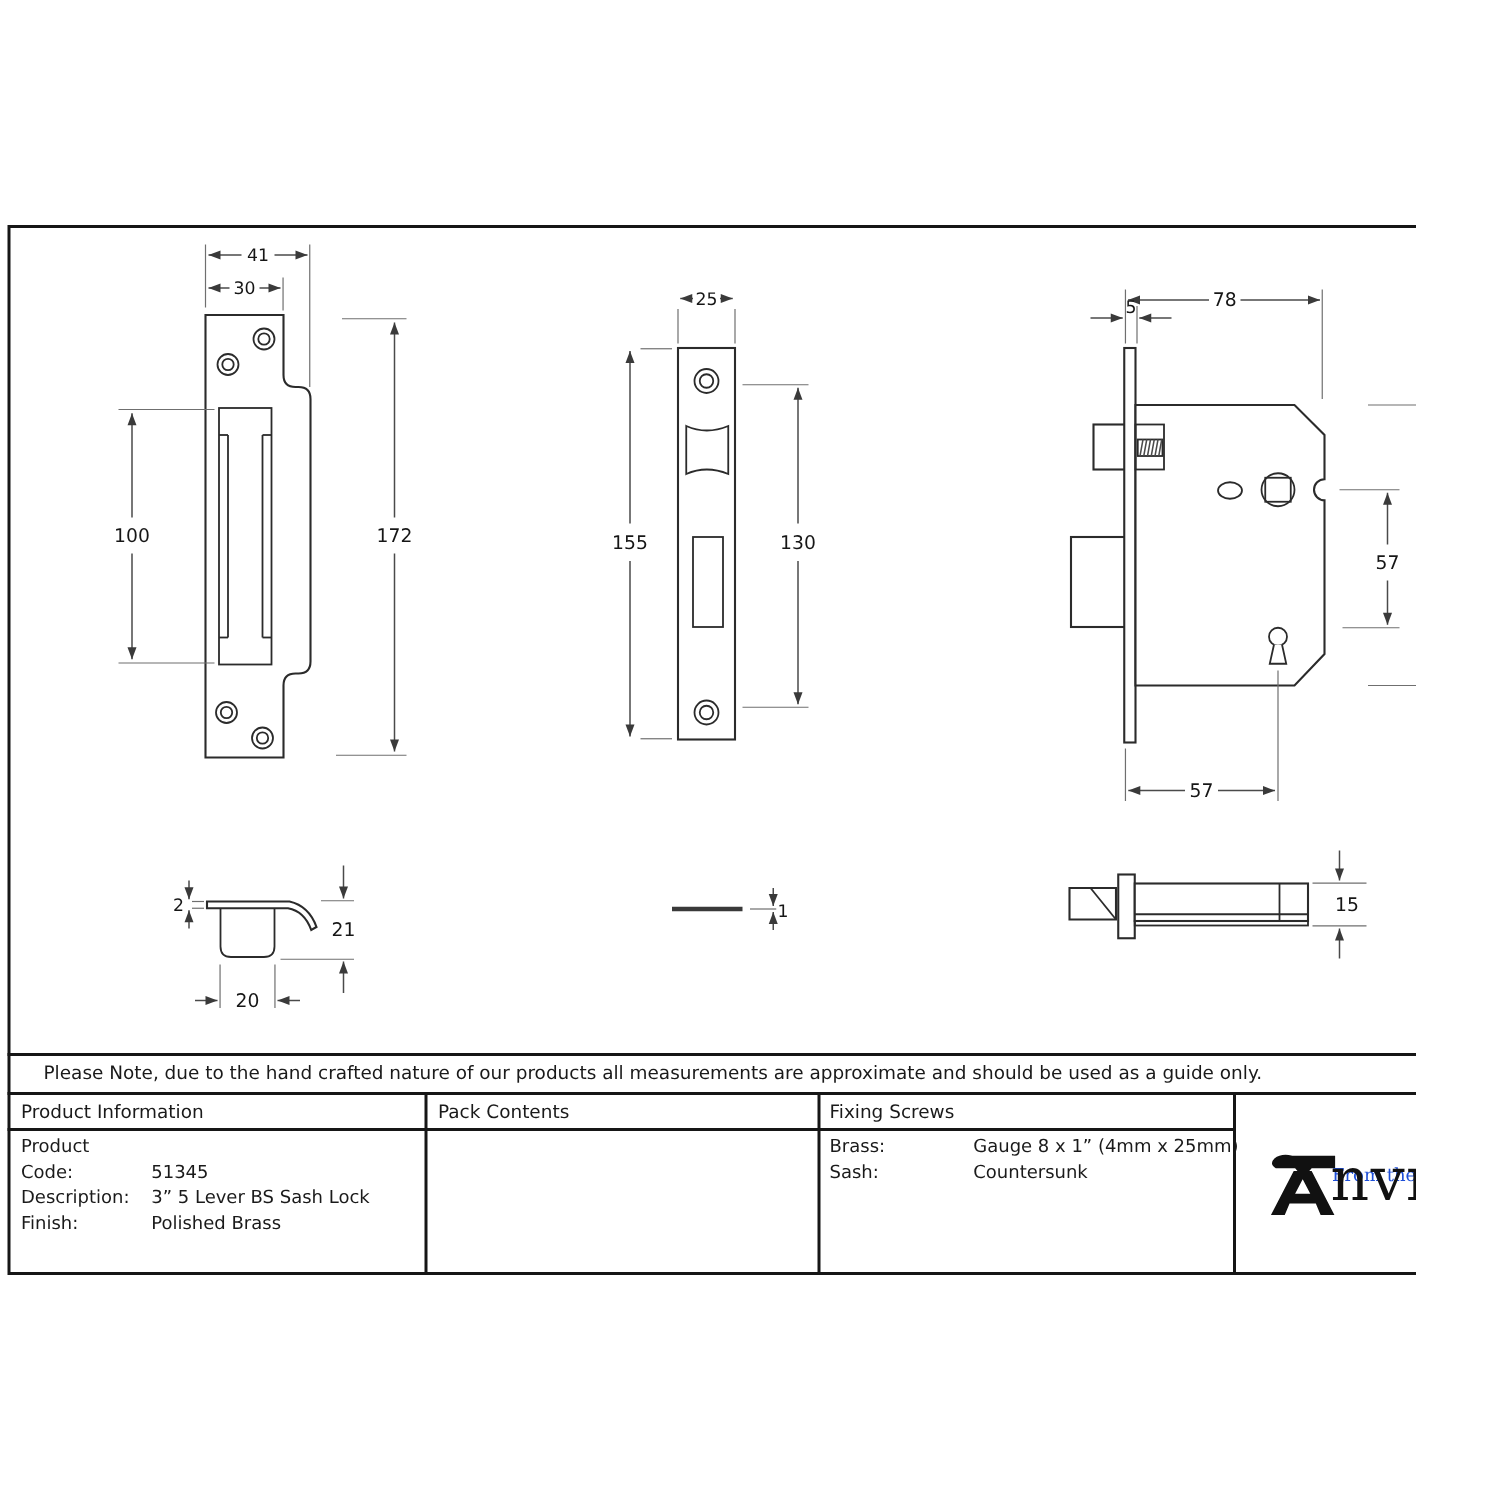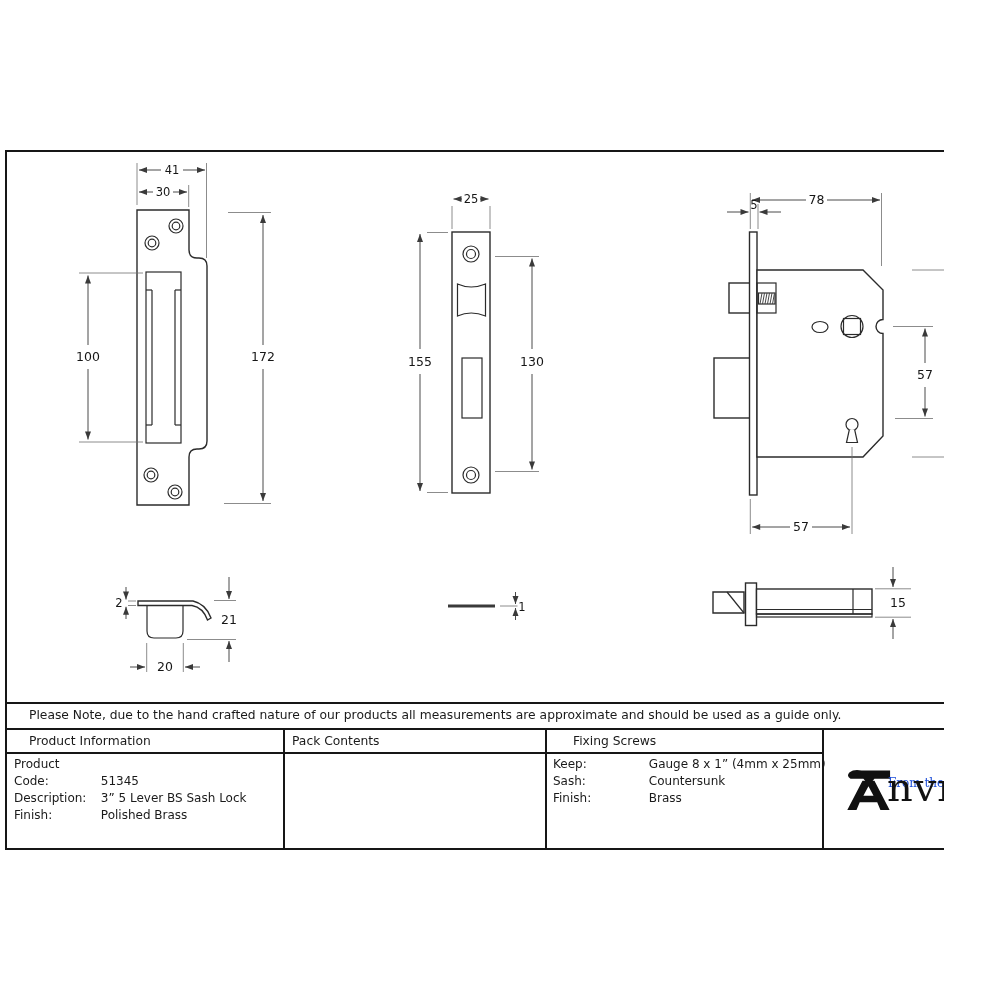--- a/index.html
+++ b/index.html
@@ -215,52 +215,48 @@
 
   <div class="hline" style="left:5px;top:702px;width:988px;"></div>
   <div class="hline" style="left:5px;top:728px;width:988px;"></div>
   <div class="hline" style="left:5px;top:752px;width:817px;"></div>
   <div class="vline" style="left:283px;top:728px;height:120px;"></div>
   <div class="vline" style="left:545px;top:728px;height:120px;"></div>
   <div class="vline" style="left:822px;top:728px;height:120px;"></div>
 
   <div class="note">Please Note, due to the hand crafted nature of our products all measurements are approximate and should be used as a guide only.</div>
 
-  <div class="hdr" style="left:14px;margin-left:15px;">Product Information</div>
+  <div class="hdr" style="left:14px;">Product Information</div>
   <div class="hdr" style="left:292px;">Pack Contents</div>
-  <div class="hdr" style="left:553px;margin-left:20px;">Fixing Screws</div>
+  <div class="hdr" style="left:553px;">Fixing Screws</div>
 
   <div class="block pi" style="left:14px;">
     <div class="row">
       <span class="lbl">Product Code:</span>
       <span>51345</span>
     </div>
     <div class="row">
       <span class="lbl">Description:</span>
       <span>3” 5 Lever BS Sash Lock</span>
     </div>
     <div class="row">
       <span class="lbl">Finish:</span>
       <span>Polished Brass</span>
     </div>
   </div>
 
 
   <div class="block fx" style="left:553px;">
     <div class="row">
-      <span class="lbl">Keep:</span>
+      <span class="lbl">Brass:</span>
       <span>Gauge 8 x 1” (4mm x 25mm)</span>
     </div>
     <div class="row">
       <span class="lbl">Sash:</span>
       <span>Countersunk</span>
-    </div>
-    <div class="row">
-      <span class="lbl">Finish:</span>
-      <span>Brass</span>
     </div>
   </div>
 
   <div class="logo">
     <svg viewBox="0 0 100 100">
       <path fill="#111" d="M12,30 Q2,24 10,16 Q20,8 36,12 L98,12 L98,30 L64,30 L58,37 L46,37 L40,30 Z"></path>
       <path fill="#111" fill-rule="evenodd" d="M38,34 L64,34 L97,98 L77,98 L70,81 L32,81 L25,98 L5,98 Z M51,46 L62,67 L40,67 Z"></path>
     </svg>
     <span class="fromthe">From the</span>
     <span class="nvil">nvıl</span>

